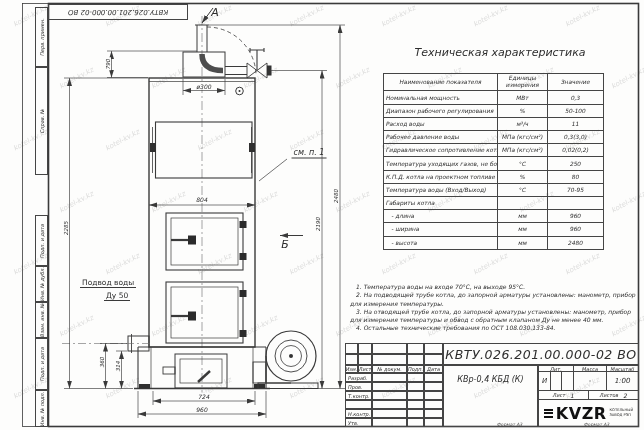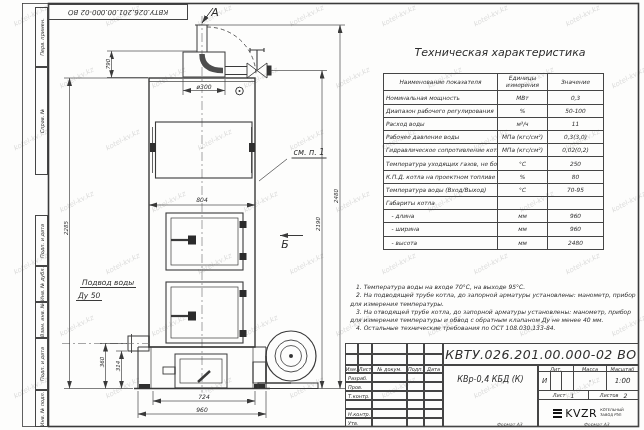--- a/index.html
+++ b/index.html
@@ -5,21 +5,21 @@
   html,body{margin:0;padding:0;}
   .page{position:relative;width:644px;height:430px;background:#fdfdfc;overflow:hidden;
         font-family:"DejaVu Sans",sans-serif;color:#2d2d2d;}
   svg.lines{position:absolute;left:0;top:0;}
   .dim{position:absolute;font-style:italic;font-size:6px;background:#fdfdfc;
        padding:0 1px;white-space:nowrap;transform:translate(-50%,-50%);}
   .dim.rot{transform:translate(-50%,-50%) rotate(-90deg);font-size:5.5px;}
   .seclabel{position:absolute;font-style:italic;font-size:11px;transform:translate(-50%,-50%);}
   .callout{position:absolute;font-style:italic;font-size:8px;border-bottom:0.8px solid #3a3a3a;
            padding:0 2px 1px 2px;white-space:nowrap;transform:translate(-50%,-50%);}
-  .lead-note{position:absolute;font-style:italic;font-size:7.5px;border-bottom:0.9px solid #3a3a3a;
+  .lead-note{position:absolute;font-size:7.5px;border-bottom:0.9px solid #3a3a3a;
            padding:0 2px 0 2px;white-space:nowrap;}
   
   .vcell{position:absolute;left:35px;width:13px;border:0.9px solid #454545;box-sizing:border-box;}
   .vtxt{position:absolute;left:50%;top:50%;transform:translate(-50%,-50%) rotate(-90deg);
         font-size:5px;font-style:italic;white-space:nowrap;}
   .toprot{position:absolute;left:48px;top:4px;width:140px;height:16px;
           border:0.9px solid #454545;box-sizing:border-box;display:flex;
           align-items:center;justify-content:center;}
   .toprot span{transform:rotate(180deg);font-size:7px;font-style:italic;white-space:nowrap;}
   
@@ -46,21 +46,21 @@
   .desig{position:absolute;left:98px;top:0;width:196px;height:22px;border:0.9px solid #454545;
          box-sizing:border-box;display:flex;align-items:center;justify-content:center;
          font-size:12.5px;font-style:italic;letter-spacing:0.5px;white-space:nowrap;}
   .docname{position:absolute;left:98px;top:22px;width:95px;height:62px;border:0.9px solid #454545;
          box-sizing:border-box;text-align:center;font-size:8px;font-style:italic;
          padding-top:8px;line-height:1.5;}
   .logo-box{position:absolute;left:193px;top:56px;width:101px;height:28px;border:0.9px solid #454545;
          box-sizing:border-box;display:flex;align-items:center;justify-content:center;gap:3px;}
   .logo-bars{display:flex;flex-direction:column;gap:1.5px;}
   .logo-bars div{width:9px;height:2px;background:#111;}
-  .logo-word{font-weight:normal;font-size:11px;letter-spacing:0.5px;color:#111;}
+  .logo-word{font-weight:bold;font-size:16px;letter-spacing:0.5px;color:#111;}
   .logo-sub{font-size:3.6px;line-height:1.3;color:#222;}
   .fmt{position:absolute;font-size:4.5px;font-style:italic;color:#555;}
   
   .wm{position:absolute;font-size:7px;font-style:italic;color:#8f8f8f;opacity:0.3;
       transform:rotate(-28deg);white-space:nowrap;pointer-events:none;}
 </style>
 </head>
 <body>
 
 <div class="page">
@@ -232,21 +232,21 @@
     <span class="vtxt">Подп. и дата</span>
     </div>
   <div class="vcell" style="top:390px;height:37px;">
     <span class="vtxt">Инв. № подл.</span>
     </div>
 
   <span class="seclabel" style="left:215px;top:12px;">А</span>
   <span class="seclabel" style="left:285px;top:244px;">Б</span>
   <span class="callout" style="left:309px;top:153px;">см. п. 1</span>
   <span class="lead-note" style="left:80px;top:278px;">Подвод воды</span>
-  <span class="lead-note" style="left:76px;top:291px;">Ду 50</span>
+  <span class="lead-note" style="left:104px;top:291px;">Ду 50</span>
 
   <span class="dim rot" style="left:108px;top:64px;">790</span>
   <span class="dim rot" style="left:66px;top:228px;">2285</span>
   <span class="dim rot" style="left:318px;top:224px;">2190</span>
   <span class="dim rot" style="left:336px;top:196px;">2480</span>
   <span class="dim rot" style="left:102px;top:362px;">360</span>
   <span class="dim rot" style="left:118px;top:366px;">314</span>
   <span class="dim" style="left:204px;top:86px;">ø300</span>
   <span class="dim" style="left:202px;top:199px;">804</span>
   <span class="dim" style="left:204px;top:396px;">724</span>

